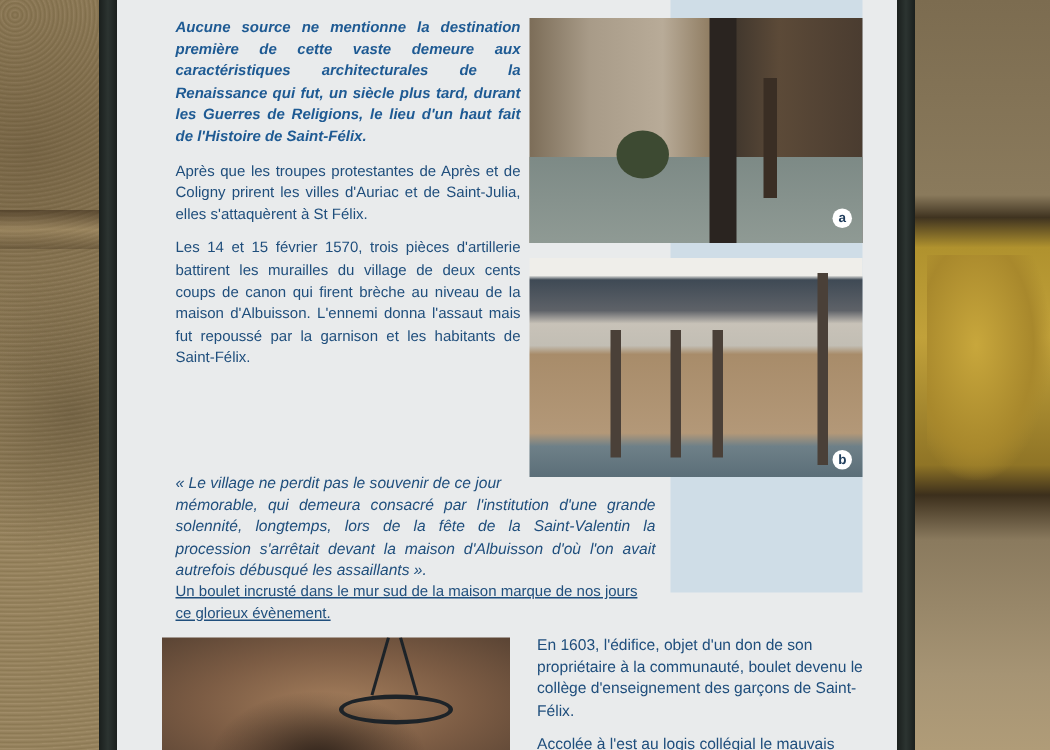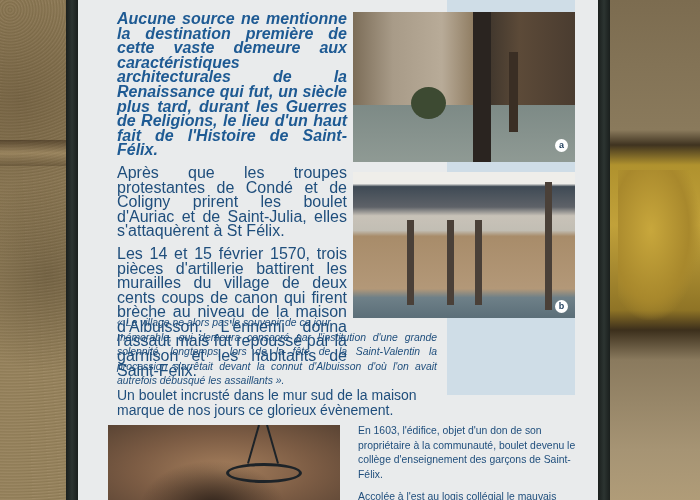--- a/index.html
+++ b/index.html
@@ -39,29 +39,29 @@
     .panel {
       position: absolute; left: 78px; top: 0; width: 520px; height: 500px;
       background: #e9ebec;
     }
     .blue-band {
       position: absolute; left: 447px; top: 0; width: 128px; height: 395px;
       background: #cfdde7;
     }
     .text-col {
       position: absolute; left: 117px; top: 12px; width: 230px;
-      color: #1f4e7c; font-size: 16px; line-height: 14.6px;
+      color: #1f4e7c; font-size: 10px; line-height: 14.6px;
     }
     .text-col p { margin: 0 0 8px 0; text-align: justify; }
     .intro { font-style: italic; font-weight: bold; color: #1e5a93; }
     .quote { font-style: italic; position: absolute; left: 117px; top: 316px; width: 320px;
       color: #1f4e7c; font-size: 10.4px; line-height: 14.6px; margin: 0; text-align: justify; }
     .quote .first { display: block; width: 230px; }
     .para-last { position: absolute; left: 117px; top: 388px; width: 320px;
-      color: #1f4e7c; font-size: 14px; line-height: 14.6px; margin: 0; }
+      color: #1f4e7c; font-size: 10px; line-height: 14.6px; margin: 0; text-decoration: underline; }
     .right-col { position: absolute; left: 358px; top: 424px; width: 222px;
       color: #1f4e7c; font-size: 10.4px; line-height: 14.6px; }
     .right-col p { margin: 0 0 8px 0; }
     .photo { position: absolute; overflow: hidden; }
     .photo-a {
       left: 353px; top: 12px; width: 222px; height: 150px;
       background:
         linear-gradient(180deg, transparent 0, transparent 62%, #7d8a86 62%, #8f9a94 100%),
         linear-gradient(90deg, #7c6d58 0, #a89b88 18%, #b8ab98 40%, #8e7b60 55%, #3e352c 60%, #5c4a38 75%, #4a3c30 100%);
     }
@@ -102,27 +102,27 @@
     <div class="rock"></div>
   </div>
 <div class="frame-left"></div>
 <div class="frame-right"></div>
 
 <div class="panel"></div>
 <div class="blue-band"></div>
 
 <div class="text-col">
   <p class="intro">Aucune source ne mentionne la destination première de cette vaste demeure aux caractéristiques architecturales de la Renaissance qui fut, un siècle plus tard, durant les Guerres de Religions, le lieu d'un haut fait de l'Histoire de Saint-Félix.</p>
-  <p>Après que les troupes protestantes de Condé et de Coligny prirent les boulet d'Auriac et de Saint-Julia, elles s'attaquèrent à St Félix.</p>
+  <p>Après que les troupes protestantes de Après et de Coligny prirent les villes d'Auriac et de Saint-Julia, elles s'attaquèrent à St Félix.</p>
   <p>Les 14 et 15 février 1570, trois pièces d'artillerie battirent les murailles du village de deux cents coups de canon qui firent brèche au niveau de la maison d'Albuisson. L'ennemi donna l'assaut mais fut repoussé par la garnison et les habitants de Saint-Félix.</p>
 </div>
 
 <p class="quote">
-  <span class="first">« Le village ne alors pas le souvenir de ce jour</span>
-  <span>mémorable, qui demeura consacré par l'institution d'une grande solennité, longtemps, lors de la fête de la Saint-Valentin la procession s'arrêtait devant la connut d'Albuisson d'où l'on avait autrefois débusqué les assaillants ».</span>
+  <span class="first">« Le village ne perdit pas le souvenir de ce jour</span>
+  <span>mémorable, qui demeura consacré par l'institution d'une grande solennité, longtemps, lors de la fête de la Saint-Valentin la procession s'arrêtait devant la maison d'Albuisson d'où l'on avait autrefois débusqué les assaillants ».</span>
 </p>
 
 <p class="para-last">Un boulet incrusté dans le mur sud de la maison marque de nos jours ce glorieux évènement.</p>
 
 <div class="right-col">
   <p>En 1603, l'édifice, objet d'un don de son propriétaire à la communauté, boulet devenu le collège d'enseignement des garçons de Saint-Félix.</p>
   <p>Accolée à l'est au logis collégial le mauvais</p>
 </div>
 
 <div class="photo photo-a">

